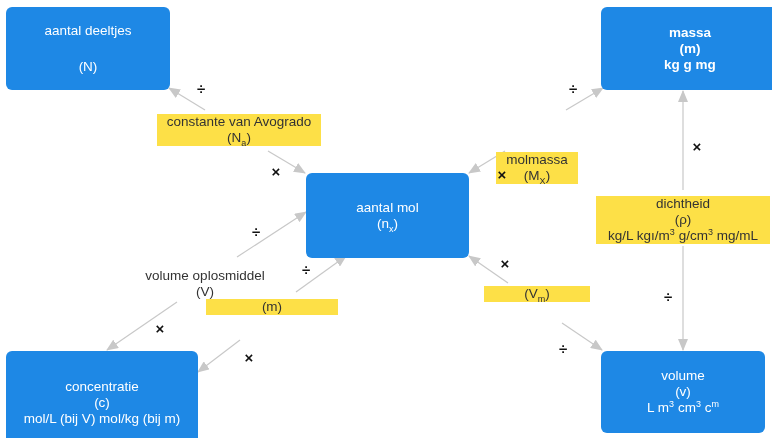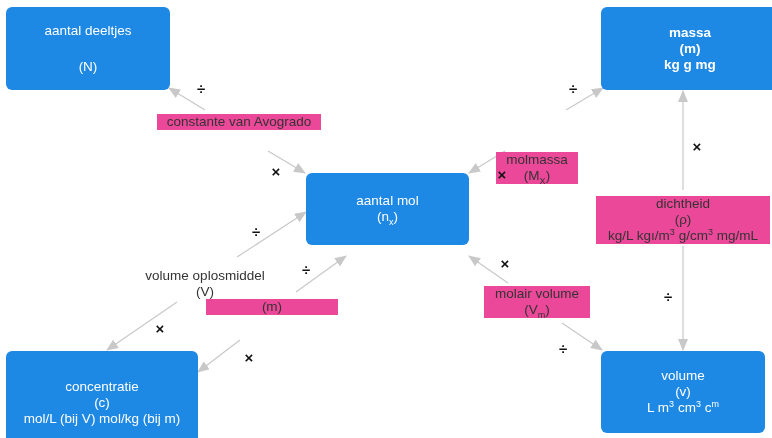--- a/index.html
+++ b/index.html
@@ -6,21 +6,21 @@
     body { width: 772px; height: 438px; position: relative; overflow: hidden;
            font-family: "Liberation Sans", sans-serif; }
     .node { position: absolute; background: #1e88e5; border-radius: 6px;
             color: #ffffff; font-size: 13.5px; line-height: 16px; text-align: center;
             display: flex; flex-direction: column; justify-content: center; align-items: center;
             box-sizing: border-box; }
     .node span { display: block; white-space: nowrap; }
     sup { font-size: 9px; vertical-align: 5px; line-height: 0; }
     sub { font-size: 9px; vertical-align: -4px; line-height: 0; }
     .label { position: absolute; color: #333333; font-size: 13.5px; line-height: 16px;
-             text-align: center; white-space: nowrap; background: #ec4899; }
+             text-align: center; white-space: nowrap; background: #fde047; }
     .label span { display: block; }
     .op { position: absolute; font-size: 15px; font-weight: bold; color: #111111;
           line-height: 15px; width: 14px; text-align: center; }
     svg#edges { position: absolute; left: 0; top: 0; }
   </style>
 </head>
 <body>
 
 <svg id="edges" width="772" height="438" viewBox="0 0 772 438">
   <defs>
@@ -52,39 +52,40 @@
   <span>aantal deeltjes</span>
   <span>(N)</span>
 </div>
 
 <div class="node" style="left:601px; top:7px; width:178px; height:83px;font-weight:bold;">
   <span>massa</span>
   <span>(m)</span>
   <span>kg g mg</span>
 </div>
 
-<div class="node" style="left:306px; top:173px; width:163px; height:72px;">
+<div class="node" style="left:306px; top:173px; width:163px; height:85px;">
   <span>aantal mol</span>
   <span><span style="display:inline">(n</span><sub>x</sub><span style="display:inline">)</span></span>
 </div>
 
 <div class="node" style="left:6px; top:351px; width:192px; height:104px;">
   <span>concentratie</span>
   <span>(c)</span>
   <span>mol/L (bij V) mol/kg (bij m)</span>
 </div>
 
 <div class="node" style="left:601px; top:351px; width:164px; height:82px;justify-content:center;">
   <span>volume</span>
   <span>(v)</span>
   <span><span style="display:inline">L m</span><sup>3</sup><span style="display:inline"> cm</span><sup>3</sup><span style="display:inline"> c</span><sup>m</sup></span>
 </div>
 
 <div class="label" style="left:157px; top:114px; width:164px;">
   <span>constante van Avogrado</span>
+  <span><span style="display:inline">(N</span><sub>a</sub><span style="display:inline">)</span></span>
 </div>
 <div class="op" style="left:194px; top:81px;">÷</div>
 <div class="op" style="left:269px; top:164px;">×</div>
 
 <div class="label" style="left:496px; top:114px; width:82px;margin-top:38px;">
   <span>molmassa</span>
   <span><span style="display:inline">(M</span><sub>X</sub><span style="display:inline">)</span></span>
 </div>
 <div class="op" style="left:566px; top:81px;">÷</div>
 <div class="op" style="left:495px; top:167px;">×</div>
@@ -104,17 +105,16 @@
 <div class="op" style="left:249px; top:224px;">÷</div>
 <div class="op" style="left:153px; top:321px;">×</div>
 
 <div class="label" style="left:206px; top:299px; width:132px;">
   <span>(m)</span>
 </div>
 <div class="op" style="left:299px; top:262px;">÷</div>
 <div class="op" style="left:242px; top:350px;">×</div>
 
 <div class="label" style="left:484px; top:286px; width:106px;">
-  <span>molair volume</span>
   <span><span style="display:inline">(V</span><sub>m</sub><span style="display:inline">)</span></span>
 </div>
 <div class="op" style="left:498px; top:256px;">×</div>
 <div class="op" style="left:556px; top:341px;">÷</div>
 
 </body></html>

